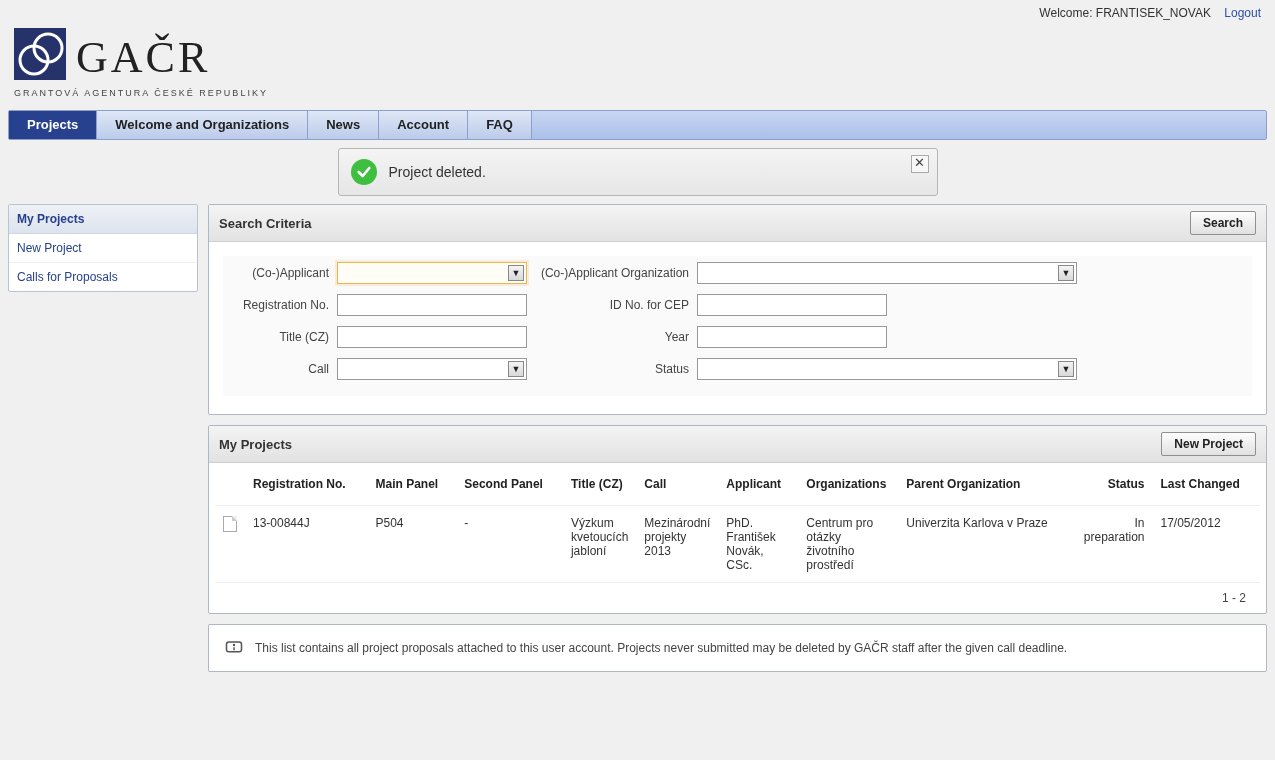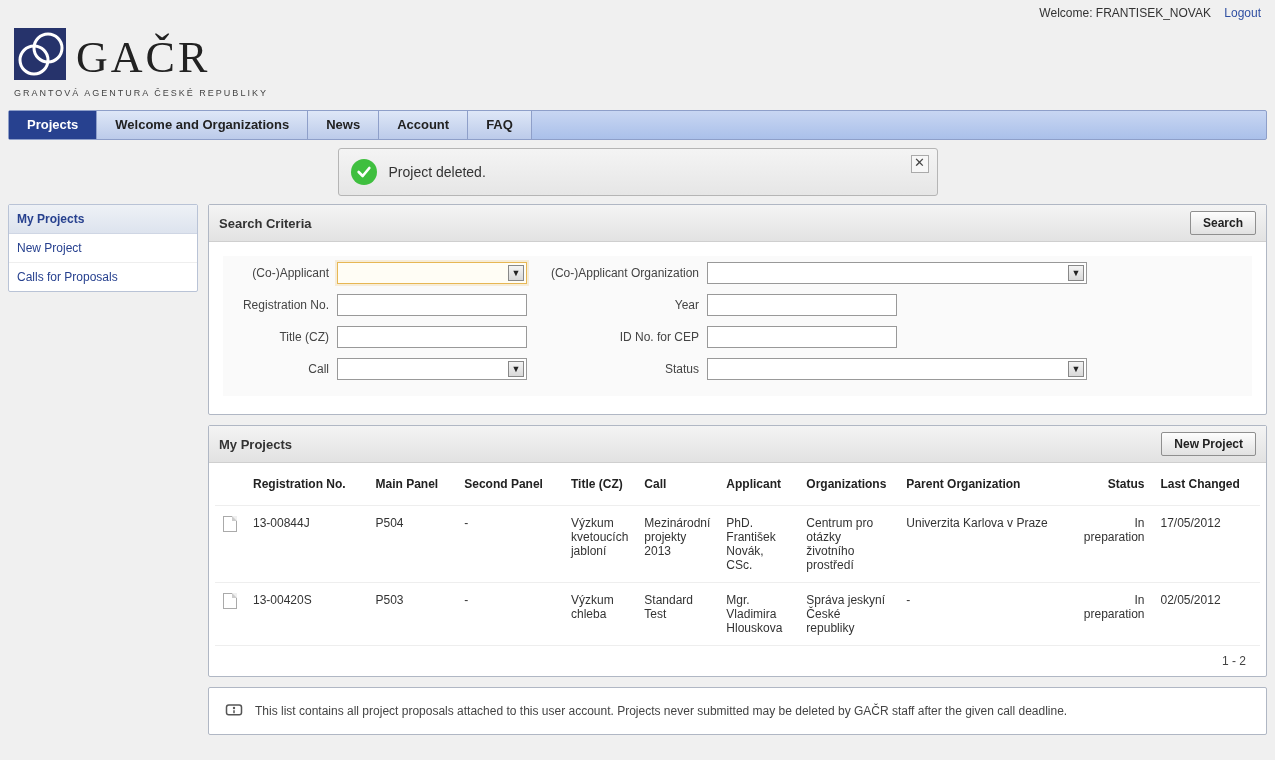--- a/index.html
+++ b/index.html
@@ -221,21 +221,21 @@
     </div>
 
     <div class="main">
 
       <div class="panel">
         <div class="panel-head">
           <span class="panel-title">Search Criteria</span>
           <button class="btn">Search</button>
         </div>
         <div class="criteria-body">
-          <div style="display:flex; gap:10px; background:#fafafa; padding:6px 4px;">
+          <div style="display:flex; background:#fafafa; padding:6px 4px;">
 
             <div style="flex:0 0 auto;">
               <div class="crit-row">
                 <div class="crit-label">(Co-)Applicant</div>
                 <div class="crit-field sel highlight">
                   <input type="text" value="" style="">
                   <div class="arrow">▼</div>
                 </div>
               </div>
               <div class="crit-row">
@@ -261,27 +261,27 @@
 
             <div style="flex:1;">
               <div class="crit-row">
                 <div class="crit-label wide">(Co-)Applicant Organization</div>
                 <div class="crit-field sel big">
                   <input type="text" value="" style="">
                   <div class="arrow">▼</div>
                 </div>
               </div>
               <div class="crit-row">
+                <div class="crit-label wide">ID No. for CEP</div>
+                <div class="crit-field txt">
+                  <input type="text" value="" style="">
+                </div>
+              </div>
+              <div class="crit-row">
                 <div class="crit-label wide">Year</div>
-                <div class="crit-field txt">
-                  <input type="text" value="" style="">
-                </div>
-              </div>
-              <div class="crit-row">
-                <div class="crit-label wide">ID No. for CEP</div>
                 <div class="crit-field txt">
                   <input type="text" value="" style="">
                 </div>
               </div>
               <div class="crit-row">
                 <div class="crit-label wide">Status</div>
                 <div class="crit-field sel big">
                   <input type="text" value="" style="">
                   <div class="arrow">▼</div>
                 </div>
@@ -320,33 +320,20 @@
                 <td>P504</td>
                 <td>-</td>
                 <td style="width:70px;">Výzkum kvetoucích jabloní</td>
                 <td style="width:80px;">Mezinárodní projekty 2013</td>
                 <td style="width:80px;">PhD. František Novák, CSc.</td>
                 <td style="width:100px;">Centrum pro otázky životního prostředí</td>
                 <td>Univerzita Karlova v Praze</td>
                 <td style="text-align:right; width:70px;">In preparation</td>
                 <td>17/05/2012</td>
               </tr>
-              <tr>
-                <td><span class="doc-icon"></span></td>
-                <td>13-00420S</td>
-                <td>P503</td>
-                <td>-</td>
-                <td>Výzkum chleba</td>
-                <td>Standard Test</td>
-                <td>Mgr. Vladimira Hlouskova</td>
-                <td>Správa jeskyní České republiky</td>
-                <td>-</td>
-                <td style="text-align:right;">In preparation</td>
-                <td>02/05/2012</td>
-              </tr>
             </tbody>
           </table>
           <div class="pager">1 - 2</div>
         </div>
       </div>
 
       <div class="panel info-panel">
         <div class="panel-body">
           <div class="info-icon">
             <svg width="18" height="18" viewBox="0 0 24 24">

